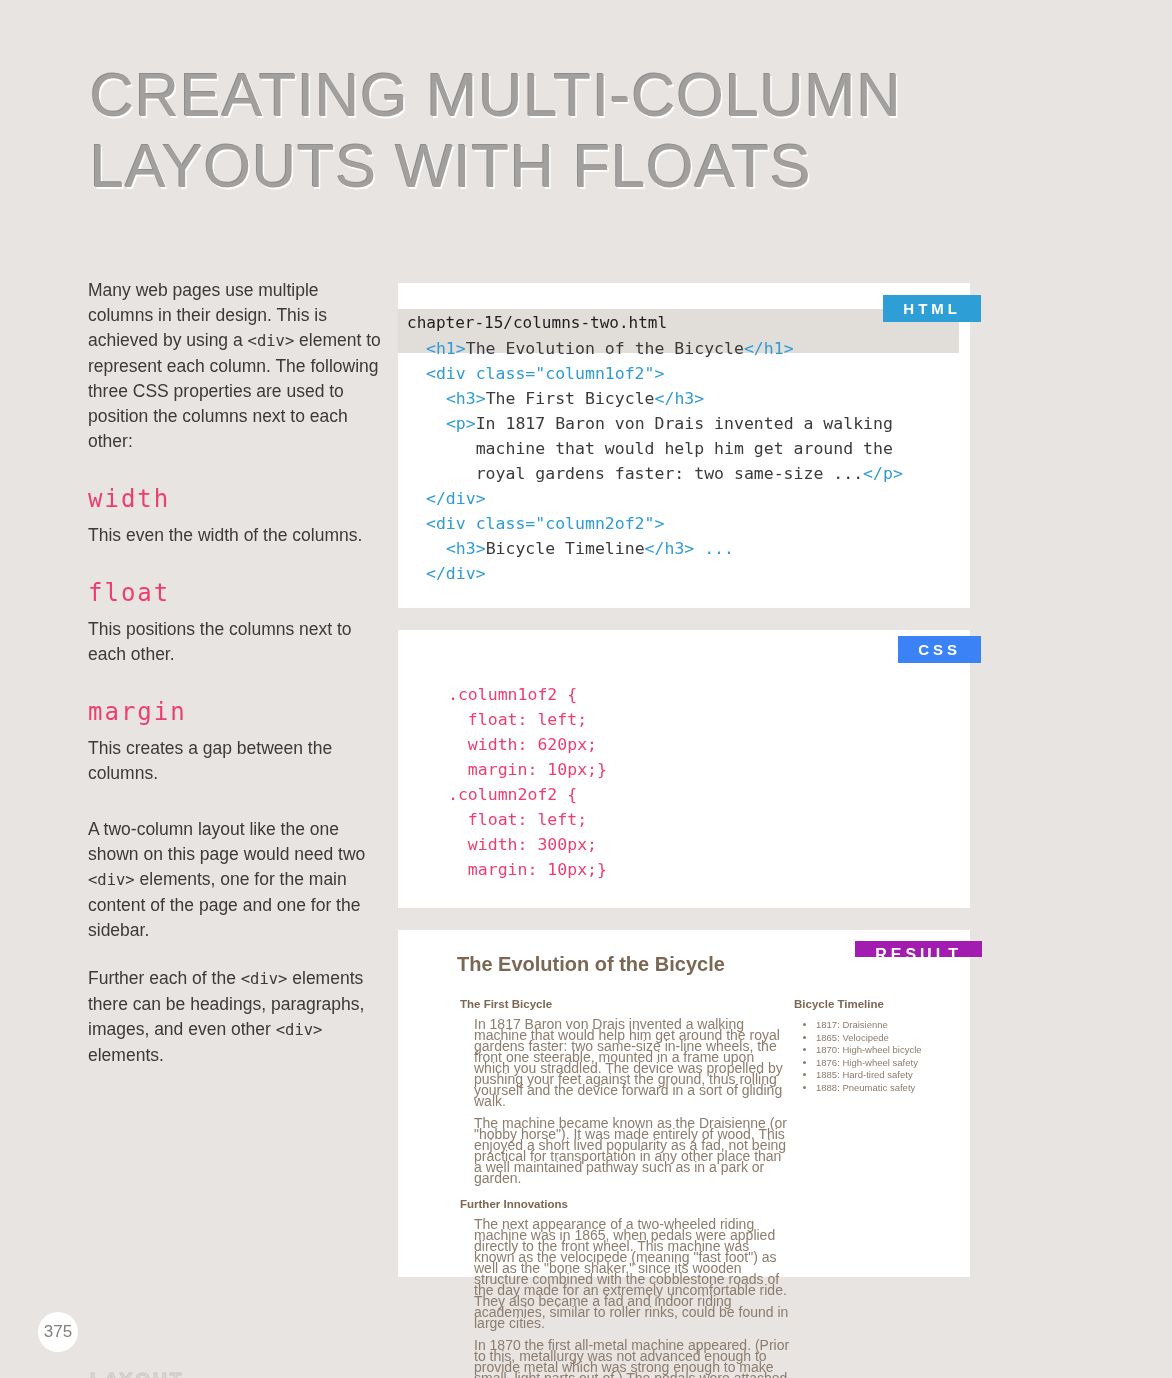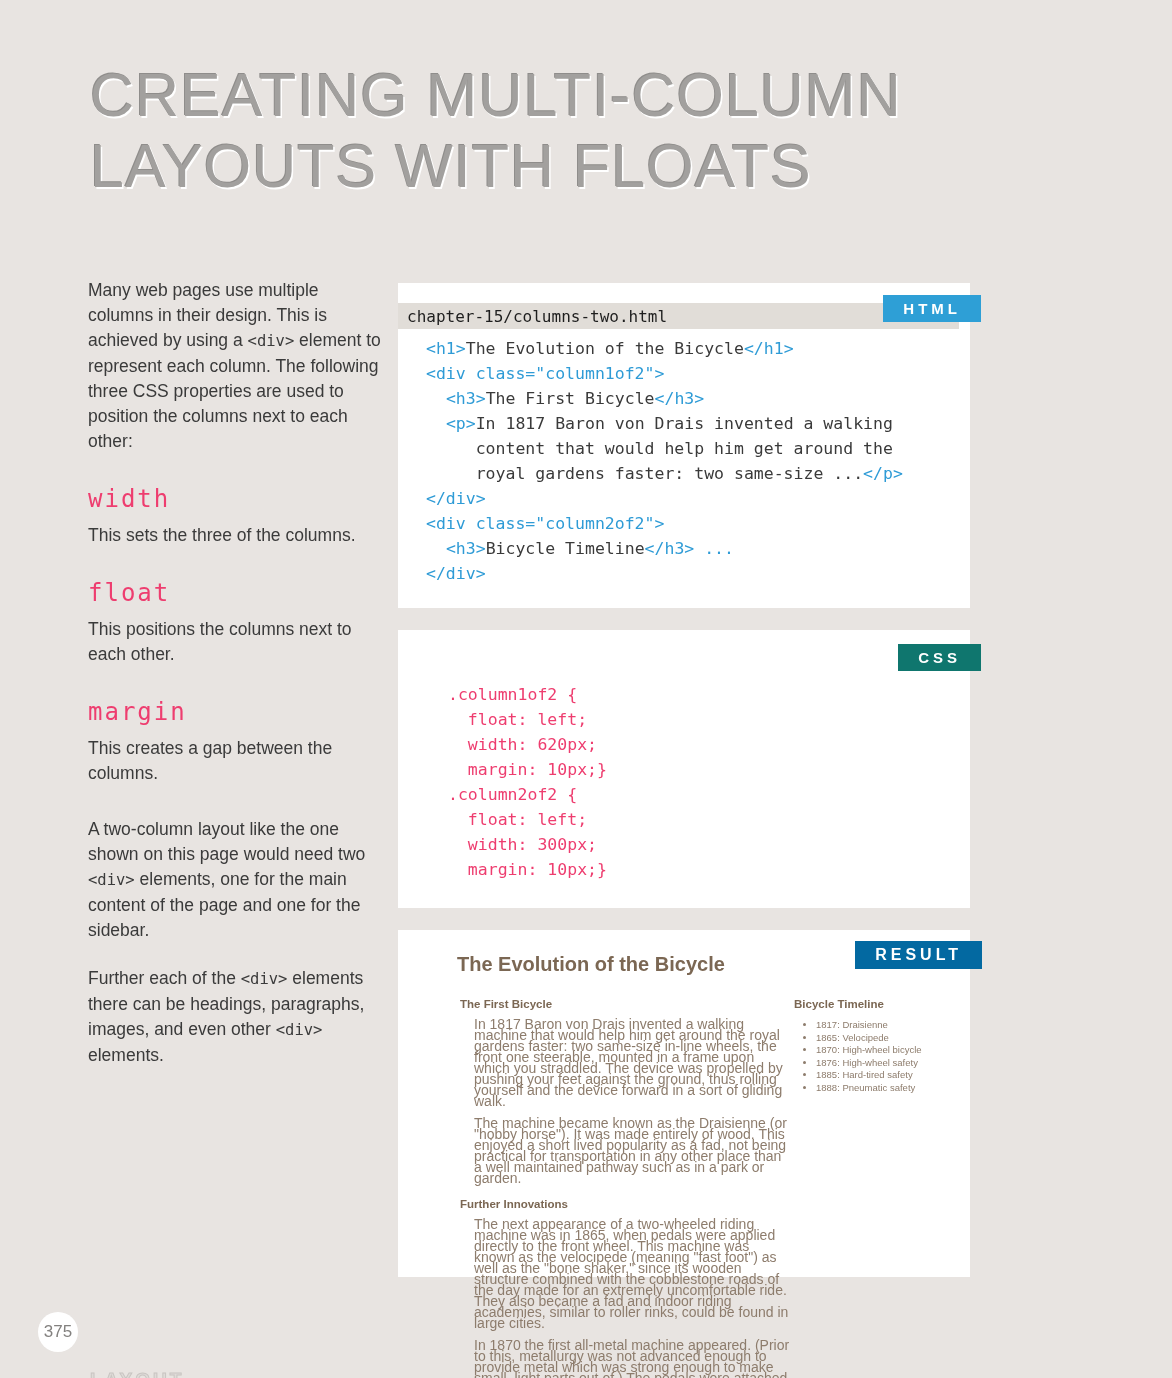--- a/index.html
+++ b/index.html
@@ -52,39 +52,39 @@
   }
   .code-block {
     font-family: "DejaVu Sans Mono", monospace;
     font-size: 16.5px; line-height: 25px;
   }
   .code-line { white-space: pre; }
 
   
   .panel-html { top: 283px; height: 325px; }
   .file-bar {
-    position: absolute; left: 0; top: 20px; width: 561px; height: 26px;
+    position: absolute; left: 0; top: 26px; width: 561px; height: 44px;
     background: #E1DDD8;
     font-family: "DejaVu Sans Mono", monospace;
     font-size: 16px; line-height: 28px; color: #1e1e1e;
     padding-left: 9px;
   }
   .badge-html { top: 12px; right: -11px; background: #2E9FD6; }
   .code-html { position: absolute; left: 28px; top: 53px; color: #3a3a3a; }
   .seg-tag { color: #2E9BD6; }
   .seg-text { color: #3a3a3a; }
 
   
   .panel-css { top: 630px; height: 278px; }
-  .badge-css { top: 14px; right: -11px; background: #0f766e; }
+  .badge-css { top: 6px; right: -11px; background: #3b82f6; }
   .code-css { position: absolute; left: 28px; top: 52px; color: #EE3D6F; margin-left: 22px; }
 
   
   .panel-result { top: 930px; height: 347px; }
-  .badge-result { top: 11px; right: -12px; background: #0369a1; font-size: 16px; height: 28px; }
+  .badge-result { top: 11px; right: -12px; background: #a21caf; font-size: 16px; height: 16px; }
   .result-h1 {
     position: absolute; left: 59px; top: 23px;
     font-size: 20px; font-weight: bold; color: #7B6753;
   }
   .result-main { position: absolute; left: 62px; top: 68px; width: 332px; }
   .result-side { position: absolute; left: 396px; top: 68px; width: 160px; }
   .result-h2 { font-size: 11.5px; font-weight: bold; color: #7B6753; margin: 0 0 9px 0; }
   .result-paras p {
     font-size: 14px; line-height: 11px; color: #8D7C6C; margin: 0 0 11px 14px;
   }
@@ -112,41 +112,41 @@
 <div class="page">
 
   <h1 class="chapter-title"><span>CREATING MULTI-COLUMN</span><br>
     <span>LAYOUTS WITH FLOATS</span>
   </h1>
 
   <div class="left-col">
     <p><span class="seg-text">Many web pages use multiple columns in their design. This is achieved by using a </span><span class="seg-code">&lt;div&gt;</span><span class="seg-text"> element to represent each column. The following three CSS properties are used to position the columns next to each other:</span></p>
 
     <h3 class="term-name">width</h3>
-    <p class="term-desc">This sets the three of the columns.</p>
+    <p class="term-desc">This even the width of the columns.</p>
 
     <h3 class="term-name">float</h3>
     <p class="term-desc">This positions the columns next to each other.</p>
 
     <h3 class="term-name">margin</h3>
     <p class="term-desc" style="margin-bottom:31px">This creates a gap between the columns.</p>
 
     <p><span class="seg-text">A two-column layout like the one shown on this page would need two </span><span class="seg-code">&lt;div&gt;</span><span class="seg-text"> elements, one for the main content of the page and one for the sidebar.</span></p>
     <p><span class="seg-text">Further each of the </span><span class="seg-code">&lt;div&gt;</span><span class="seg-text"> elements there can be headings, paragraphs, images, and even other </span><span class="seg-code">&lt;div&gt;</span><span class="seg-text"> elements.</span></p>
   </div>
 
   <div class="panel panel-html">
     <div class="file-bar">chapter-15/columns-two.html</div>
     <div class="badge badge-html">HTML</div>
     <div class="code-block code-html">
         <div class="code-line"><span class="seg-tag">&lt;h1&gt;</span><span class="seg-text">The Evolution of the Bicycle</span><span class="seg-tag">&lt;/h1&gt;</span></div>
         <div class="code-line"><span class="seg-tag">&lt;div class="column1of2"&gt;</span></div>
         <div class="code-line"><span class="seg-text">  </span><span class="seg-tag">&lt;h3&gt;</span><span class="seg-text">The First Bicycle</span><span class="seg-tag">&lt;/h3&gt;</span></div>
         <div class="code-line"><span class="seg-text">  </span><span class="seg-tag">&lt;p&gt;</span><span class="seg-text">In 1817 Baron von Drais invented a walking</span></div>
-        <div class="code-line"><span class="seg-text">     content that would help him get around the</span></div>
+        <div class="code-line"><span class="seg-text">     machine that would help him get around the</span></div>
         <div class="code-line"><span class="seg-text">     royal gardens faster: two same-size ...</span><span class="seg-tag">&lt;/p&gt;</span></div>
         <div class="code-line"><span class="seg-tag">&lt;/div&gt;</span></div>
         <div class="code-line"><span class="seg-tag">&lt;div class="column2of2"&gt;</span></div>
         <div class="code-line"><span class="seg-text">  </span><span class="seg-tag">&lt;h3&gt;</span><span class="seg-text">Bicycle Timeline</span><span class="seg-tag">&lt;/h3&gt;</span><span class="seg-tag"> ...</span></div>
         <div class="code-line"><span class="seg-tag">&lt;/div&gt;</span></div>
       </div>
   </div>
 
   <div class="panel panel-css">
     <div class="badge badge-css">CSS</div>

